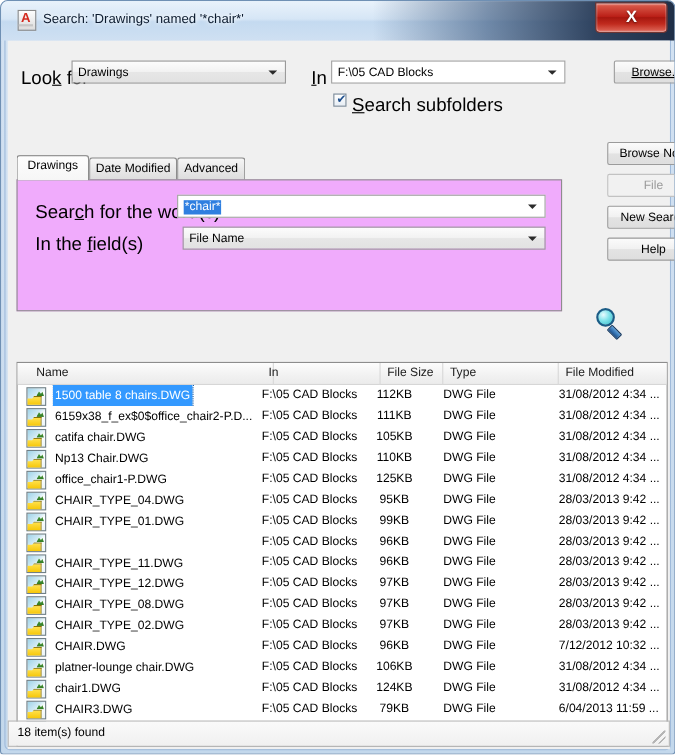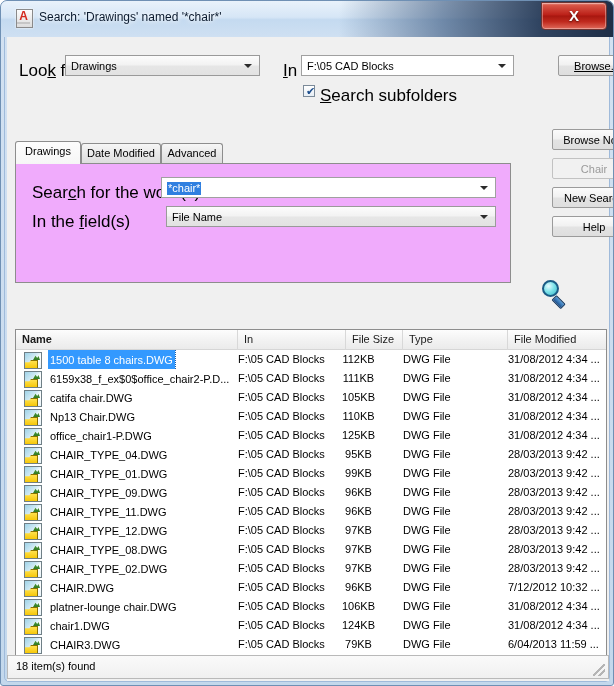--- a/index.html
+++ b/index.html
@@ -499,37 +499,37 @@
       <div class="combo" style="left:150px; top:42px; width:330px; height:21px;">
         <div class="ctext">File Name</div>
         <div class="arrow"></div>
       </div>
     </div>
 
     <div class="btn" style="left:511px; top:92px; width:84px; height:21px;">
       <span>Browse Now</span>
     </div>
     <div class="btn disabled" style="left:511px; top:121px; width:84px; height:21px;">
-      <span>Chair</span>
+      <span>File</span>
     </div>
     <div class="btn" style="left:511px; top:150px; width:84px; height:21px;">
       <span>New Search</span>
     </div>
     <div class="btn" style="left:511px; top:179px; width:84px; height:21px;">
       <span>Help</span>
     </div>
 
     <div id="magnifier">
       <div id="mag-handle"></div>
       <div id="mag-lens"></div>
     </div>
 
     <div id="listbox">
       <div id="list-header">
-        <div class="hcell" style="left:0px; width:222px;font-weight:bold;">Name</div>
+        <div class="hcell" style="left:11px; width:222px;">Name</div>
         <div class="hcell" style="left:222px; width:108px;">In</div>
         <div class="hcell" style="left:330px; width:57px;">File Size</div>
         <div class="hcell" style="left:387px; width:105px;">Type</div>
         <div class="hcell" style="left:492px; width:100px; border-right:none;">File Modified</div>
       </div>
       <div id="rows">
           <div class="row selected">
             <div class="dwgicon"></div>
             <div class="cell c-name"><span class="namewrap">1500 table 8 chairs.DWG</span></div>
             <div class="cell c-in">F:\05 CAD Blocks</div>
@@ -580,21 +580,20 @@
           <div class="row">
             <div class="dwgicon"></div>
             <div class="cell c-name"><span class="namewrap">CHAIR_TYPE_01.DWG</span></div>
             <div class="cell c-in">F:\05 CAD Blocks</div>
             <div class="cell c-size">99KB</div>
             <div class="cell c-type">DWG File</div>
             <div class="cell c-mod">28/03/2013 9:42 ...</div>
           </div>
           <div class="row">
             <div class="dwgicon"></div>
-            <div class="cell c-name"><span class="namewrap">CHAIR_TYPE_09.DWG</span></div>
             <div class="cell c-in">F:\05 CAD Blocks</div>
             <div class="cell c-size">96KB</div>
             <div class="cell c-type">DWG File</div>
             <div class="cell c-mod">28/03/2013 9:42 ...</div>
           </div>
           <div class="row">
             <div class="dwgicon"></div>
             <div class="cell c-name"><span class="namewrap">CHAIR_TYPE_11.DWG</span></div>
             <div class="cell c-in">F:\05 CAD Blocks</div>
             <div class="cell c-size">96KB</div>

